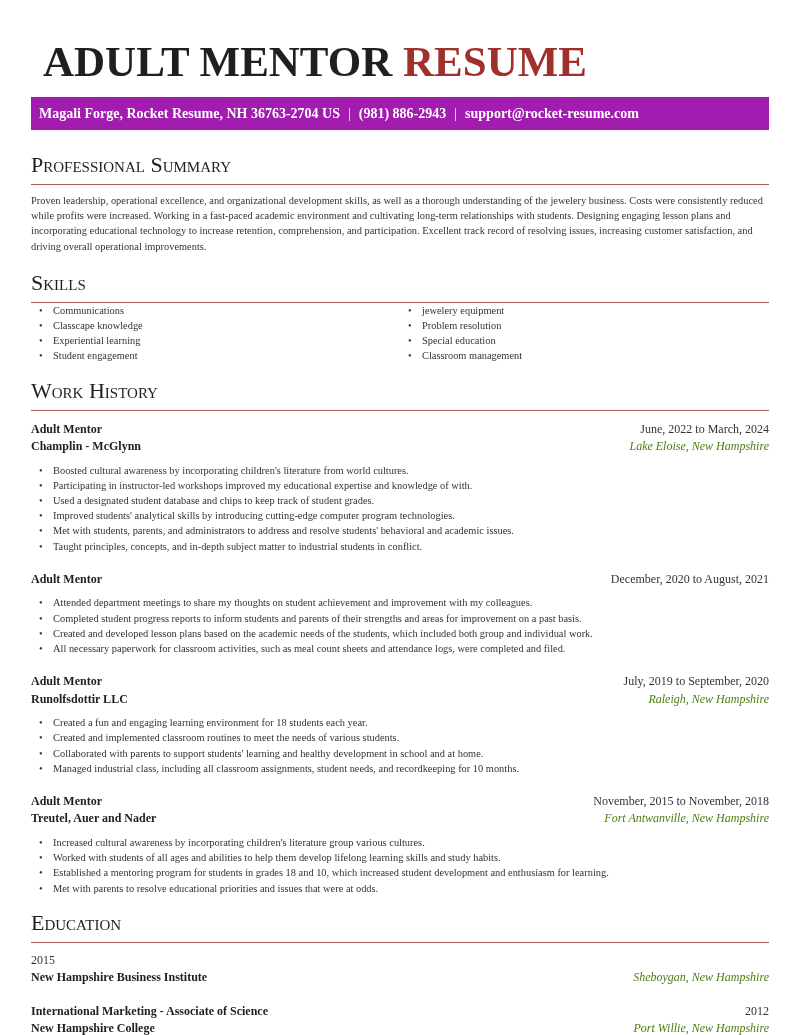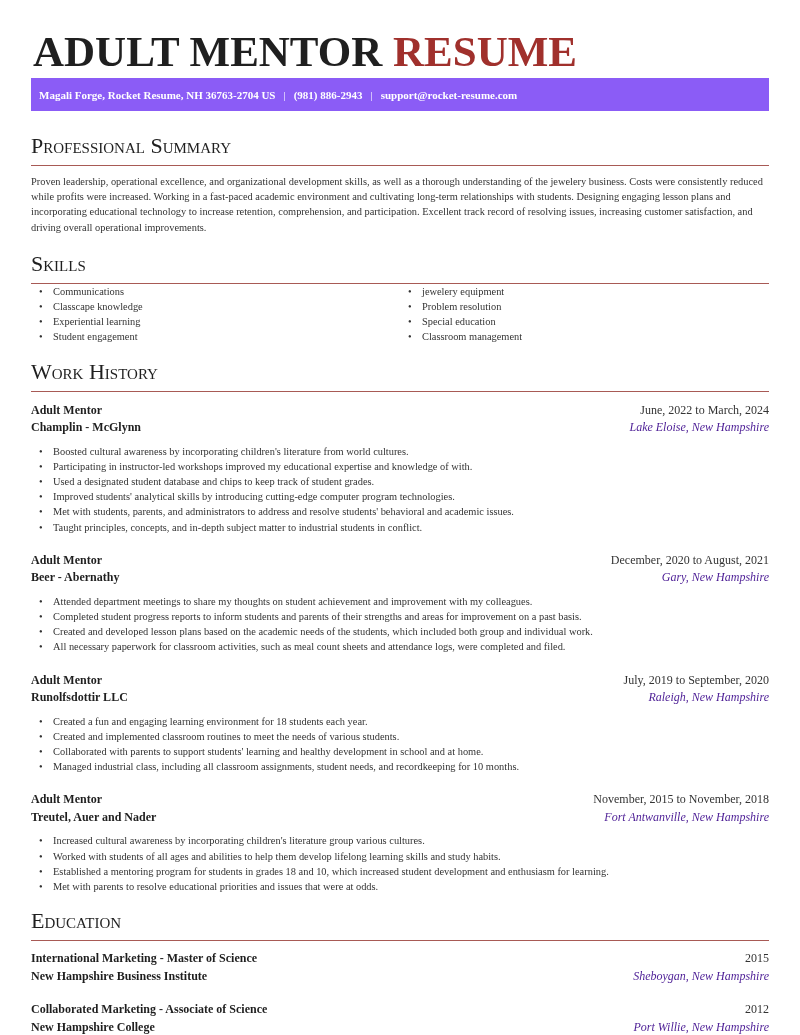--- a/index.html
+++ b/index.html
@@ -1,38 +1,38 @@
 <!DOCTYPE html>
 <html><head>
   <meta charset="utf-8">
   <style>
     html, body { margin: 0; padding: 0; background: #ffffff; }
     body { width: 800px; height: 1035px; overflow: hidden; font-family: "Liberation Serif", "DejaVu Serif", serif; color: #222; }
     .page { position: relative; padding: 0 31px; }
-    .title { margin: 2px; padding-top: 27px; font-size: 43px; font-weight: bold; letter-spacing: 0px; line-height: 46px; color: #1f1f1f; }
+    .title { margin: 12px; padding-top: 27px; font-size: 43px; font-weight: bold; letter-spacing: 0px; line-height: 46px; color: #1f1f1f; }
     .title .accent { color: #a0302c; }
-    .contact-bar { margin-top: 3px; background: #8b5cf6; color: #fff; height: 33px; display: flex; align-items: center; padding: 0 8px; font-size: 11px; font-weight: bold; }
+    .contact-bar { margin-top: 3px; background: #a21caf; color: #fff; height: 33px; display: flex; align-items: center; padding: 0 8px; font-size: 14px; font-weight: bold; }
     .contact-bar .sep { margin: 0 8px; font-weight: normal; }
     .section-title { margin: 0; font-size: 22px; font-weight: normal; font-variant: small-caps; color: #1f1f1f; line-height: 26px; }
     .divider { height: 0; border-top: 1.5px solid #a85a55; margin-top: 6px; }
     .summary { margin: 8px 0 0 0; font-size: 10.4px; line-height: 15.2px; color: #333; }
     .sec-summary { margin-top: 22px; }
     .sec-skills { margin-top: 16px; }
     .sec-work { margin-top: 14px; }
     .sec-edu { margin-top: 14px; }
     .skills { display: flex; }
     .skills ul { margin: 0; padding-left: 22px; list-style: none; width: 363px; }
     .skills li, .bullets li { position: relative; font-size: 10.4px; line-height: 15.2px; color: #333; }
     .skills li::before, .bullets li::before { content: "\2022"; position: absolute; left: -14px; color: #333; }
     .job { margin-top: 10px; }
     .job + .job { margin-top: 17px; }
     .row { display: flex; justify-content: space-between; align-items: baseline; font-size: 12px; line-height: 17.5px; }
     .row .b { font-weight: bold; color: #1f1f1f; }
     .row .r { color: #333; }
-    .row .i { font-style: italic; color: #4c1d95; text-align: center; }
+    .row .i { font-style: italic; color: #4d7c0f; text-align: center; }
     .bullets { margin: 7px 0 0 0; padding-left: 22px; list-style: none; }
     .edu { margin-top: 9px; }
     .edu + .edu { margin-top: 16px; }
   </style>
 </head>
 <body>
 
 <div class="page">
 
   <h1 class="title"><span>ADULT MENTOR </span><span class="accent">RESUME</span></h1>
@@ -91,24 +91,20 @@
         <li>Met with students, parents, and administrators to address and resolve students' behavioral and academic issues.</li>
         <li>Taught principles, concepts, and in-depth subject matter to industrial students in conflict.</li>
       </ul>
     </div>
 
     <div class="job">
       <div class="row">
           <span class="b">Adult Mentor</span>
           <span class="r">December, 2020 to August, 2021</span>
         </div>
-      <div class="row">
-          <span class="b">Beer - Abernathy</span>
-          <span class="i">Gary, New Hampshire</span>
-        </div>
       <ul class="bullets">
         <li>Attended department meetings to share my thoughts on student achievement and improvement with my colleagues.</li>
         <li>Completed student progress reports to inform students and parents of their strengths and areas for improvement on a past basis.</li>
         <li>Created and developed lesson plans based on the academic needs of the students, which included both group and individual work.</li>
         <li>All necessary paperwork for classroom activities, such as meal count sheets and attendance logs, were completed and filed.</li>
       </ul>
     </div>
 
     <div class="job">
       <div class="row">
@@ -144,32 +140,31 @@
       </ul>
     </div>
   </section>
 
   <section class="sec-edu">
     <h2 class="section-title">Education</h2>
     <div class="divider"></div>
 
     <div class="edu">
       <div class="row">
-          <span class="b">International Marketing - Master of Science</span>
           <span class="r">2015</span>
         </div>
       <div class="row">
           <span class="b">New Hampshire Business Institute</span>
           <span class="i">Sheboygan, New Hampshire</span>
         </div>
     </div>
 
     <div class="edu">
       <div class="row">
-          <span class="b">Collaborated Marketing - Associate of Science</span>
+          <span class="b">International Marketing - Associate of Science</span>
           <span class="r">2012</span>
         </div>
       <div class="row">
           <span class="b">New Hampshire College</span>
           <span class="i">Port Willie, New Hampshire</span>
         </div>
     </div>
   </section>
 
 </div>

